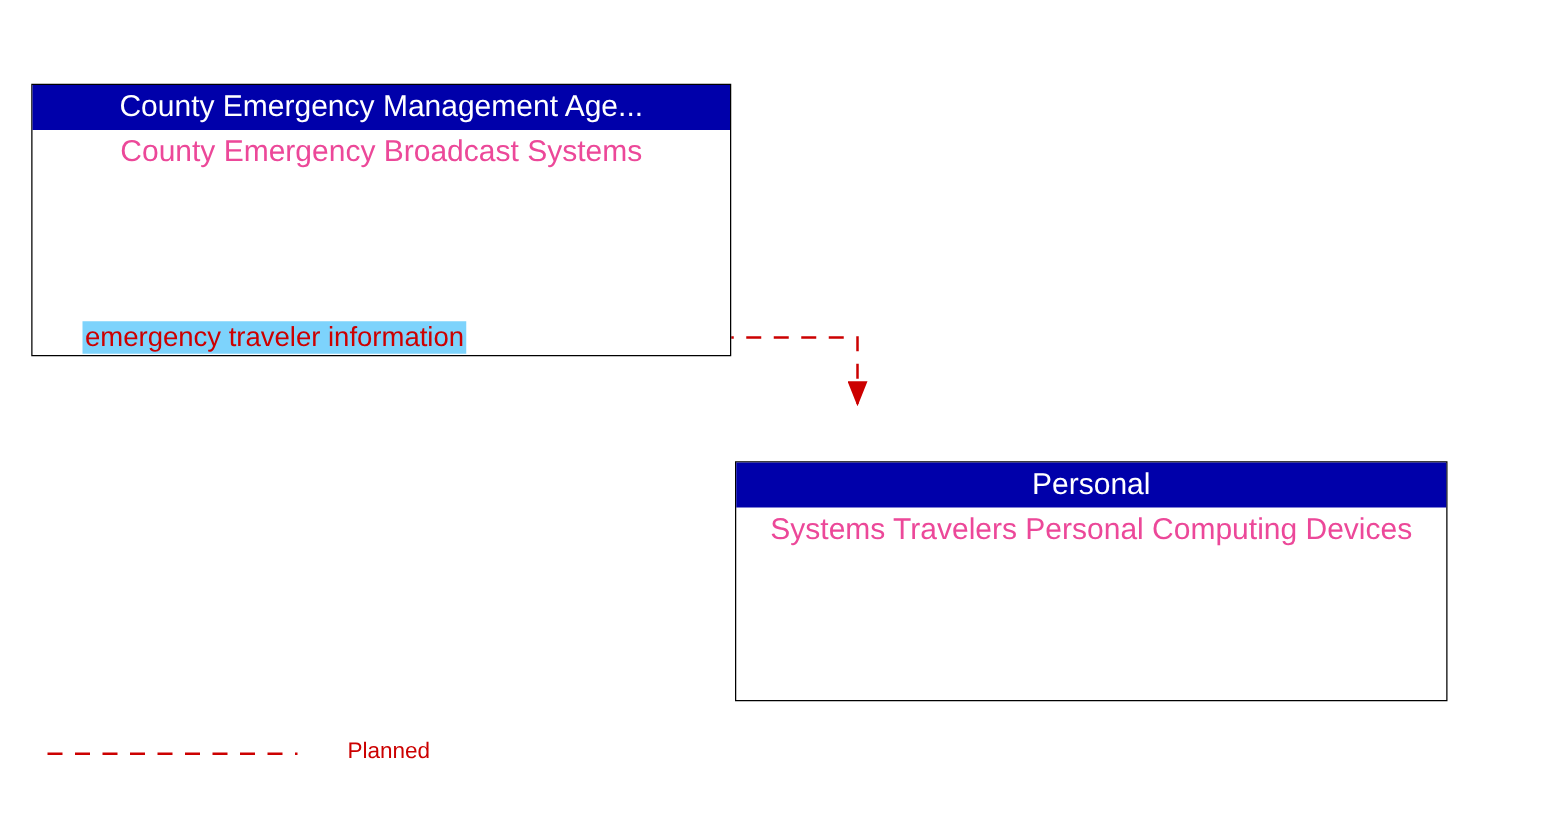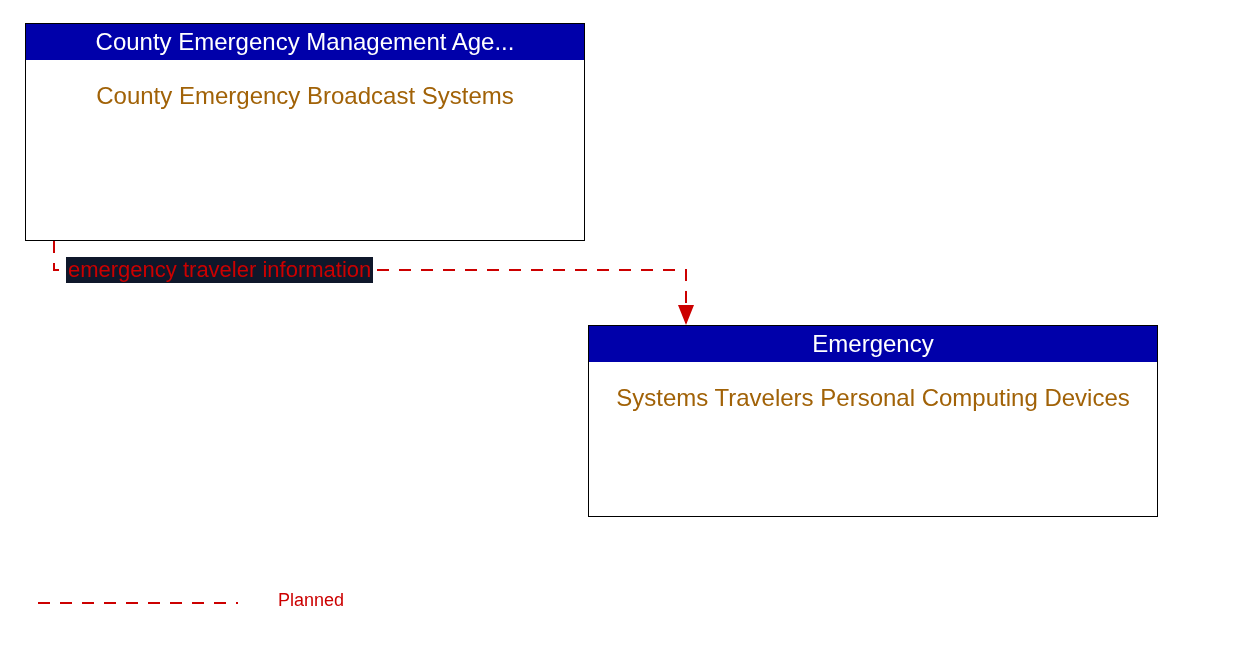--- a/index.html
+++ b/index.html
@@ -9,54 +9,55 @@
     height: 658px;
     background: #ffffff;
     font-family: Arial, Helvetica, sans-serif;
     position: relative;
   }
   .box {
     position: absolute;
     border: 1.5px solid #000;
     background: #fff;
     box-sizing: border-box;
+    margin-top: 44px;
   }
   .box-header {
     background: #0000aa;
     color: #ffffff;
     font-size: 24px;
     text-align: center;
     padding: 4px 2px;
     font-weight: normal;
     white-space: nowrap;
     overflow: hidden;
   }
   .box-body {
-    color: #a16207;
+    color: #ec4899;
     font-size: 24px;
     text-align: center;
-    padding: 22px 6px;
+    padding: 4px 6px;
   }
   #box1 {
     left: 25px;
     top: 23px;
     width: 560px;
     height: 218px;
   }
   #box2 {
     left: 588px;
     top: 325px;
     width: 570px;
     height: 192px;
   }
   .flow-label {
     position: absolute;
     color: #cc0000;
     font-size: 22px;
-    background: #0f172a;
+    background: #7dd3fc;
     padding: 0 2px;
     white-space: nowrap;
   }
   #flow-label-1 {
     left: 66px;
     top: 257px;
   }
   .legend-label {
     position: absolute;
     left: 278px;
@@ -87,19 +88,19 @@
 
   <line x1="38" y1="603" x2="238" y2="603" stroke="#cc0000" stroke-width="2" stroke-dasharray="12,10"></line>
 </svg>
 
 <div id="box1" class="box">
   <div class="box-header">County Emergency Management Age...</div>
   <div class="box-body">County Emergency Broadcast Systems</div>
 </div>
 
 <div id="box2" class="box">
-  <div class="box-header">Emergency</div>
+  <div class="box-header">Personal</div>
   <div class="box-body">Systems Travelers Personal Computing Devices</div>
 </div>
 
 <div id="flow-label-1" class="flow-label">emergency traveler information</div>
 
 <div class="legend-label">Planned</div>
 
 </body></html>

